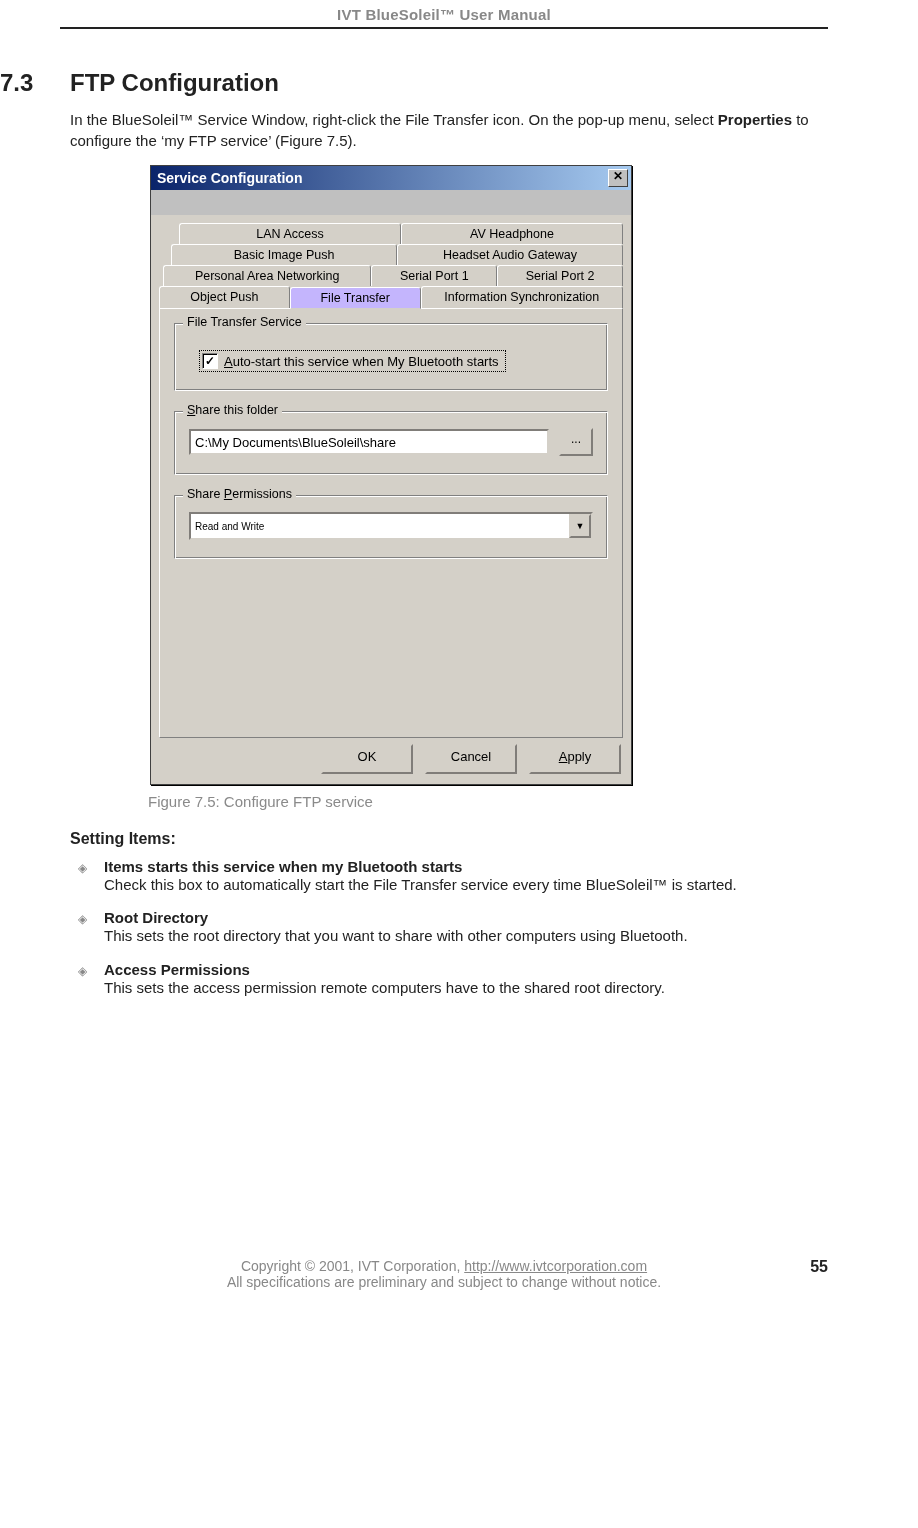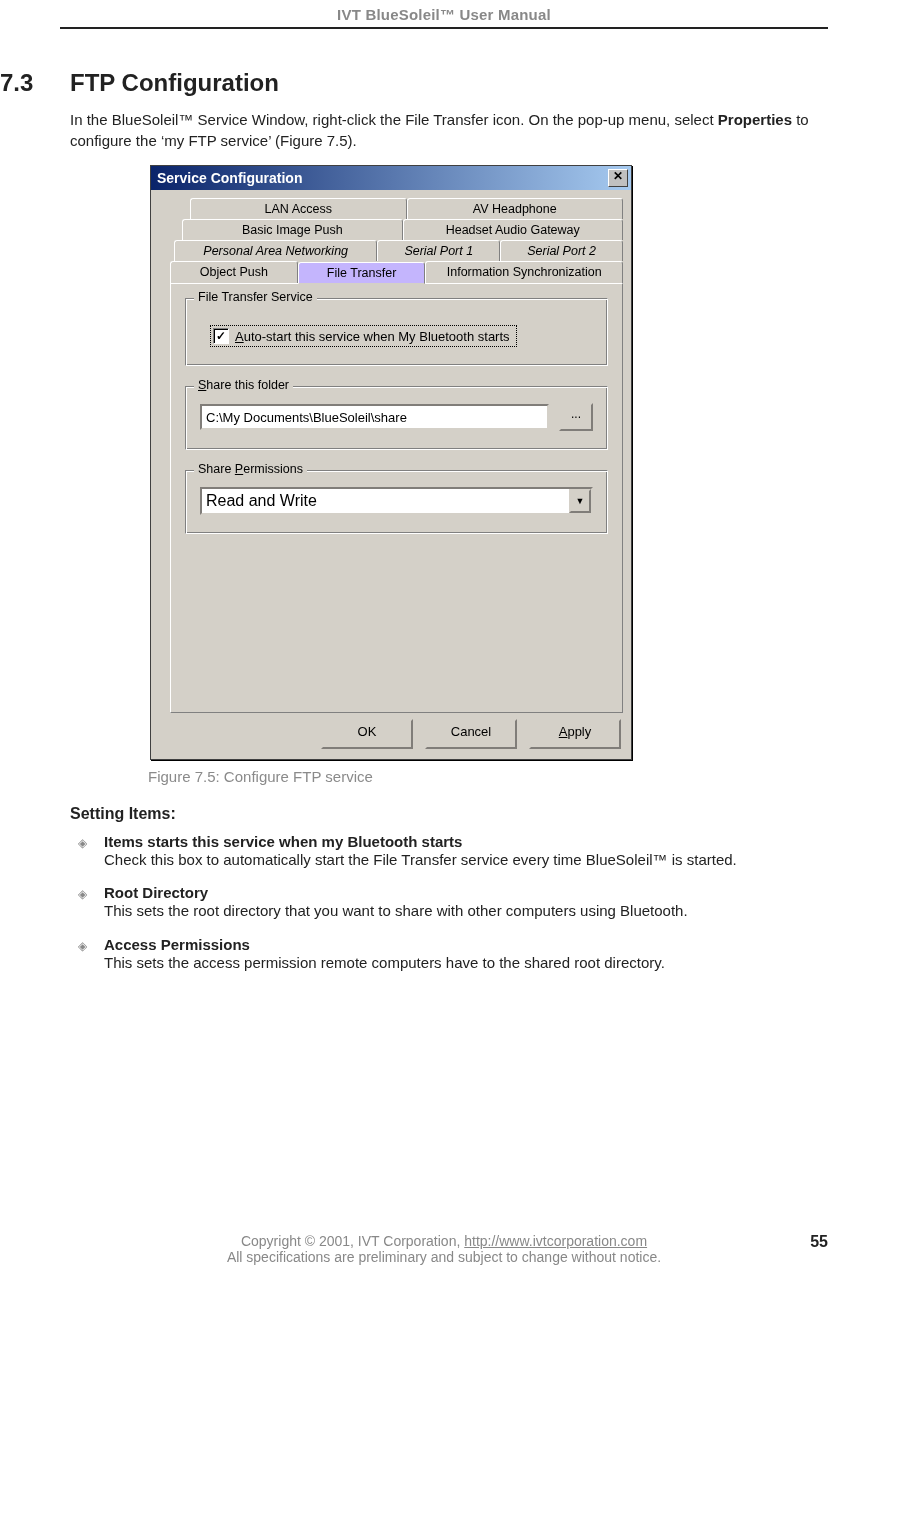--- a/index.html
+++ b/index.html
@@ -87,21 +87,22 @@
     font-family: sans-serif;
     font-weight: bold;
     font-size: 12px;
     line-height: 12px;
     text-align: center;
     color: #000;
     cursor: pointer;
   }
   .dlg-body {
     background: #d4d0c8;
-    padding: 6px 8px 8px 19px;
+    padding: 6px 8px 8px 8px;
+    margin-top: 25px;
   }
   .tabs {
     margin-top: 2px;
   }
   .tab-row {
     display: flex;
     gap: 0;
   }
   .tab {
     border: 1px solid #808080;
@@ -120,21 +121,21 @@
   .tab.back { position: relative; }
   .tab.active {
     background: #c4b5fd;
     border-bottom: 1px solid #d4d0c8;
     position: relative;
     top: 1px;
     z-index: 2;
   }
   .tab-row.r1 { margin-left: 20px; }
   .tab-row.r2 { margin-left: 12px; }
-  .tab-row.r3 { margin-left: 4px; font-style: italic; }
+  .tab-row.r3 { margin-left: 4px; }
   .tab-row.r4 { }
   .tab-panel {
     border: 1px solid #fff;
     border-right-color: #808080;
     border-bottom-color: #808080;
     background: #d4d0c8;
     padding: 14px 14px 30px 14px;
     min-height: 430px;
     box-sizing: border-box;
   }
@@ -200,21 +201,21 @@
   .combo {
     display: flex;
     background: #fff;
     border: 2px inset #d4d0c8;
     height: 24px;
     align-items: stretch;
   }
   .combo .combo-text {
     flex: 1;
     padding: 0 4px;
-    font-size: 16px;
+    font-size: 10px;
     display: flex; align-items: center;
   }
   .combo .combo-btn {
     width: 18px;
     background: #d4d0c8;
     border: 2px outset #d4d0c8;
     display: flex; align-items: center; justify-content: center;
     font-size: 9px;
     cursor: pointer;
   }

